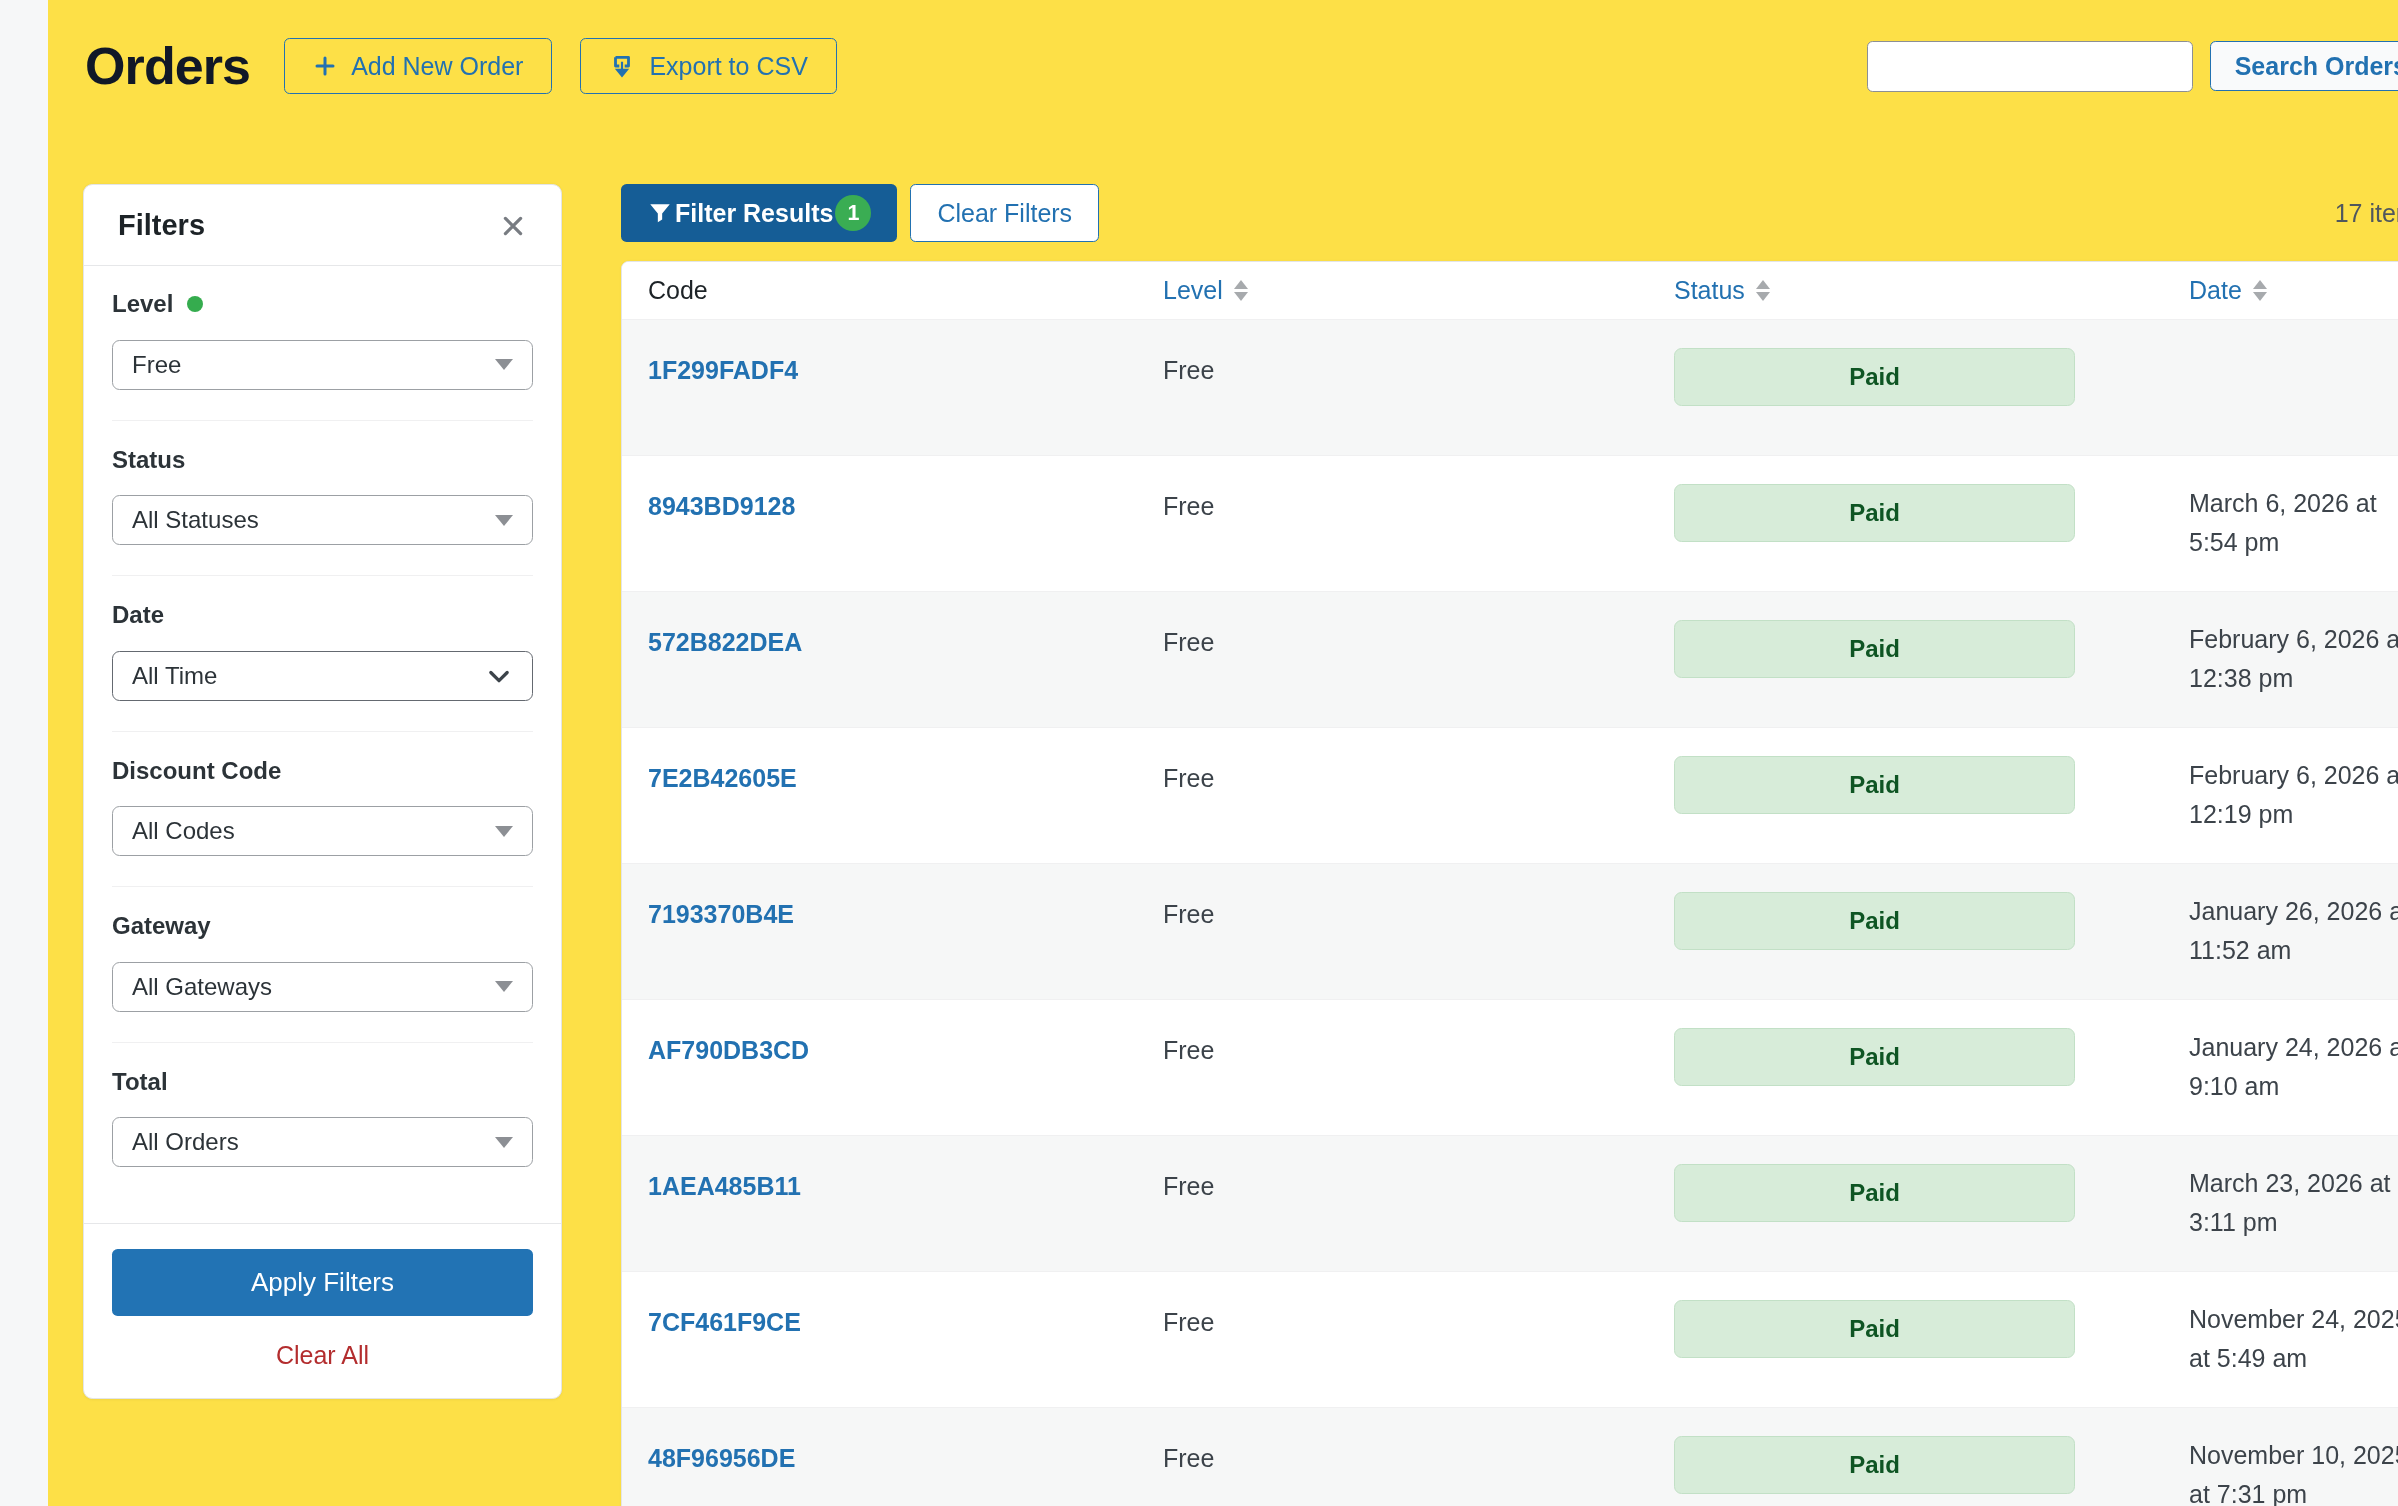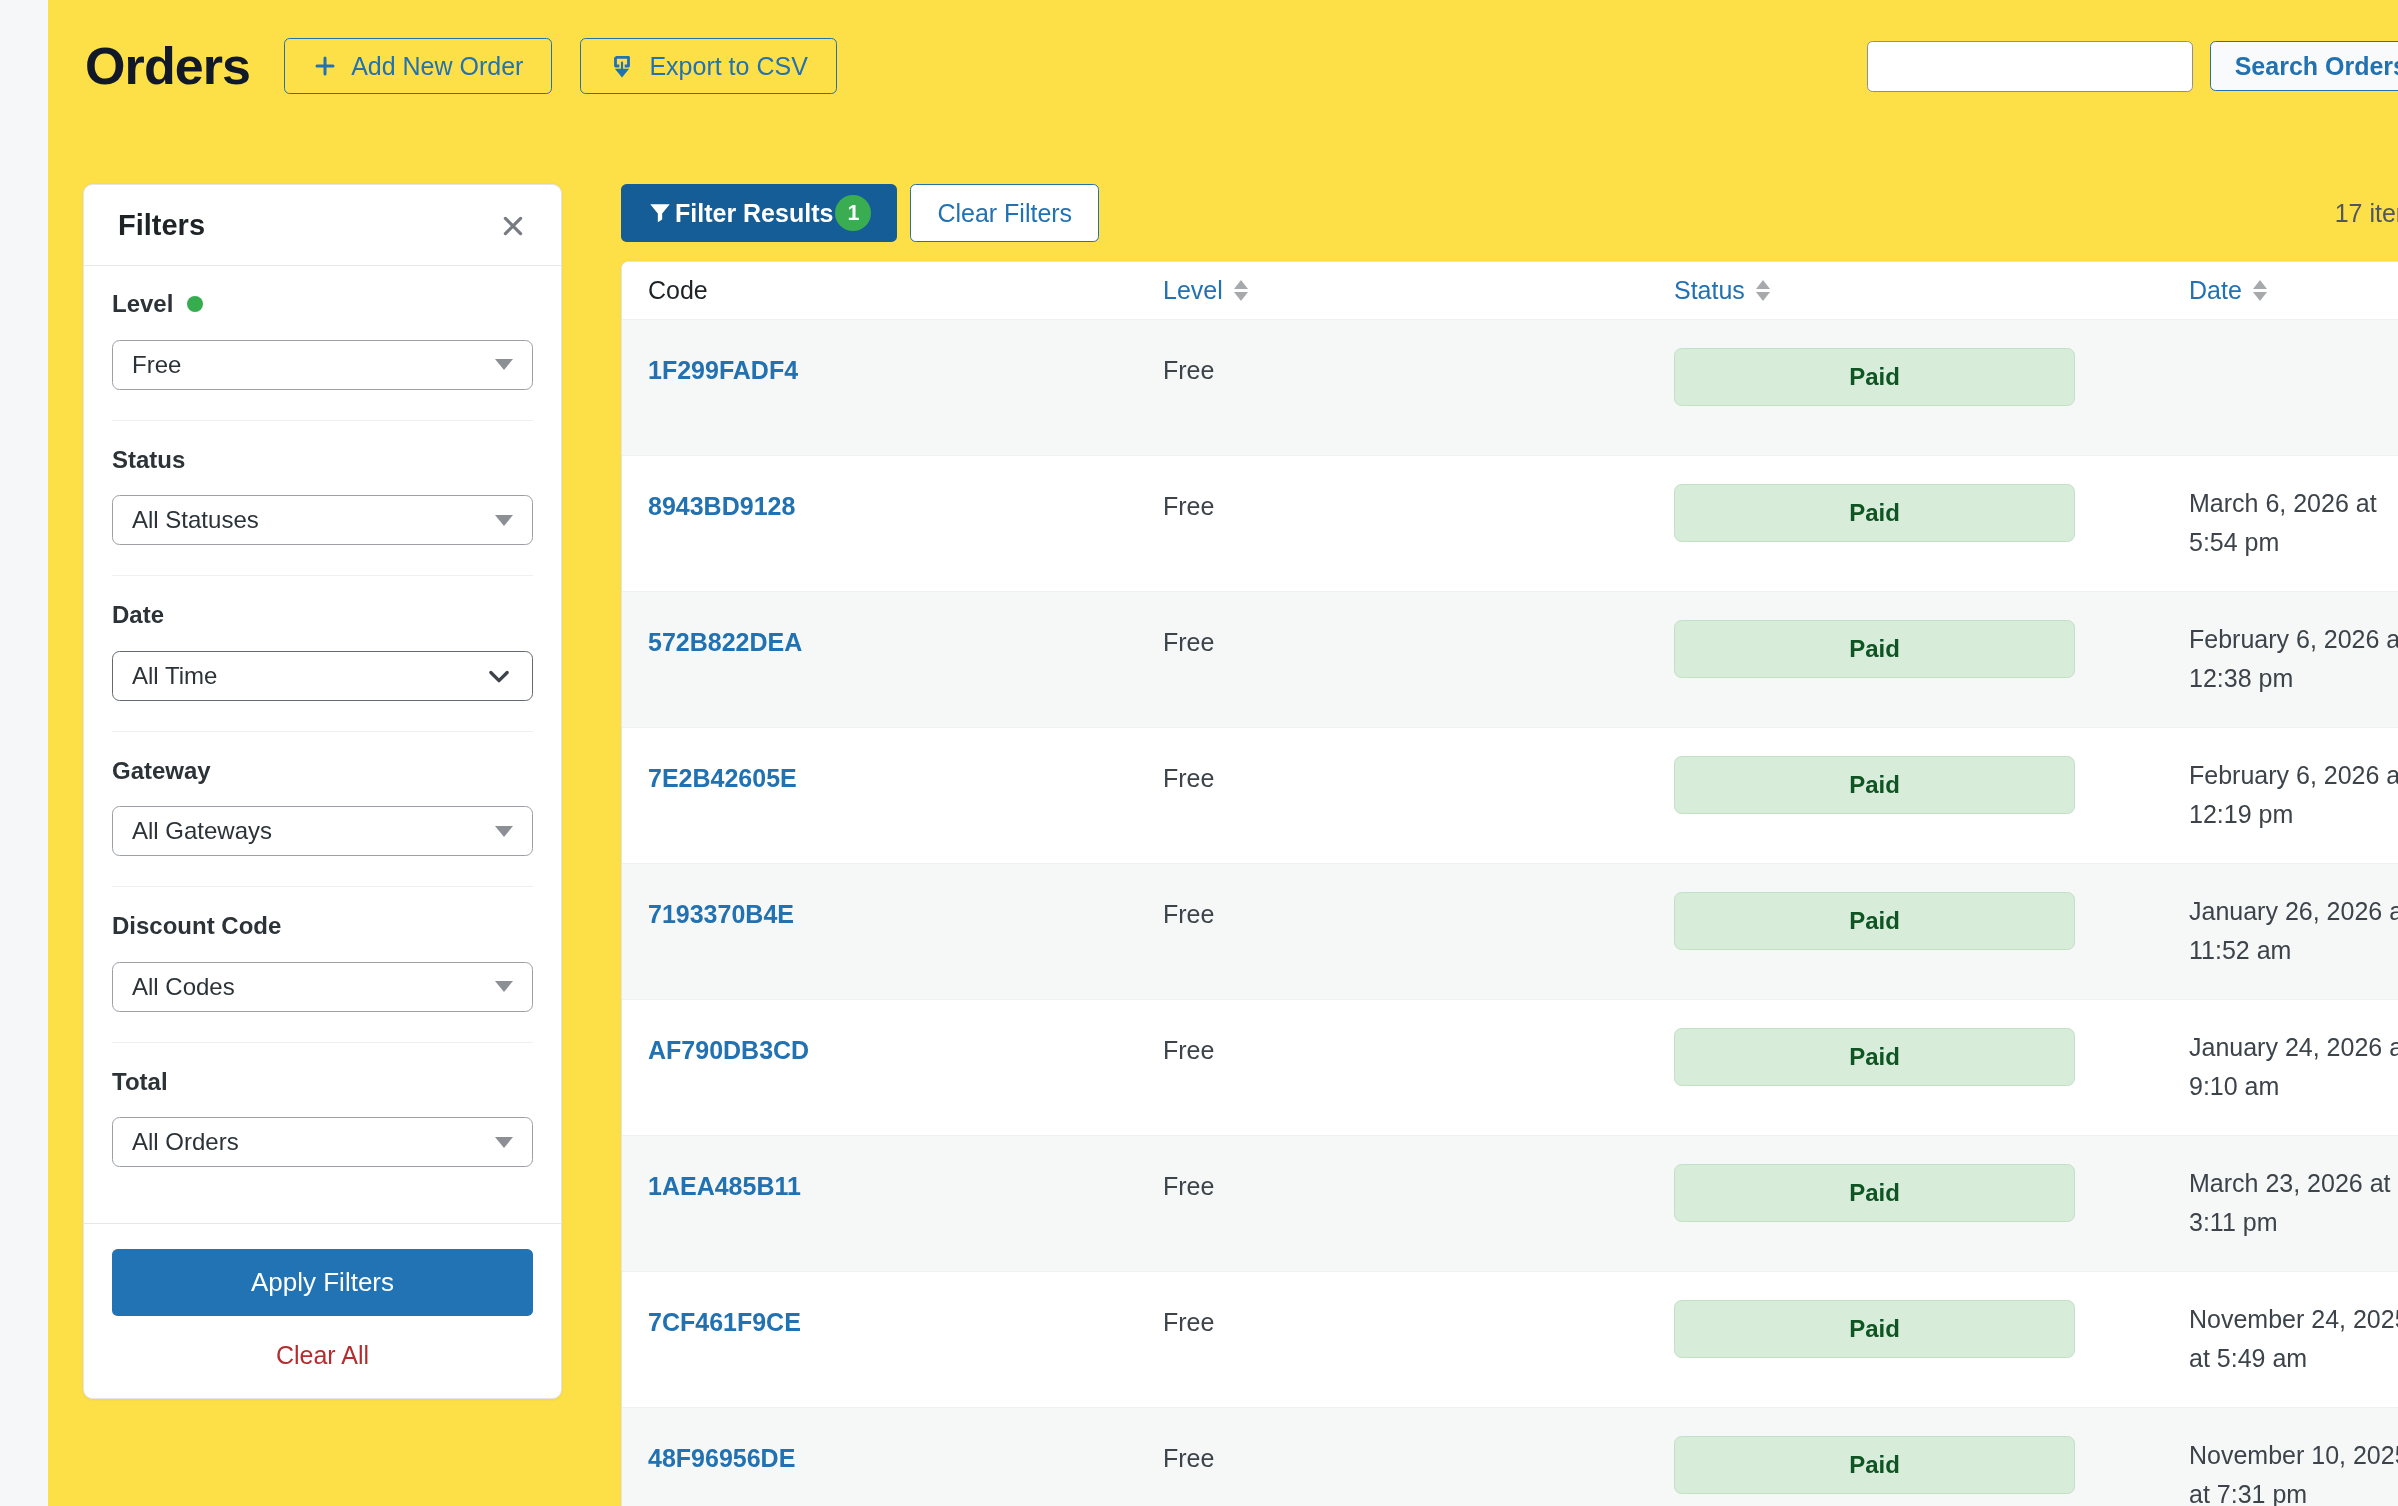--- a/index.html
+++ b/index.html
@@ -167,37 +167,37 @@
             <span class="chev">
               <svg width="28" height="28" viewBox="0 0 24 24">
                 <path d="M5 9l7 7 7-7" fill="none" stroke="#3c434a" stroke-width="2.8" stroke-linecap="round" stroke-linejoin="round"></path>
               </svg>
             </span>
           </div>
         </div>
 
         <div class="f-section">
           <div class="f-label-row">
+            <span>Discount Code</span>
+
+          </div>
+          <div class="f-select">
+            <span>All Codes</span>
+            <span class="tri"></span>
+
+          </div>
+        </div>
+
+        <div class="f-section">
+          <div class="f-label-row">
             <span>Gateway</span>
 
           </div>
           <div class="f-select">
             <span>All Gateways</span>
-            <span class="tri"></span>
-
-          </div>
-        </div>
-
-        <div class="f-section">
-          <div class="f-label-row">
-            <span>Discount Code</span>
-
-          </div>
-          <div class="f-select">
-            <span>All Codes</span>
             <span class="tri"></span>
 
           </div>
         </div>
 
         <div class="f-section">
           <div class="f-label-row">
             <span>Total</span>
 
           </div>

